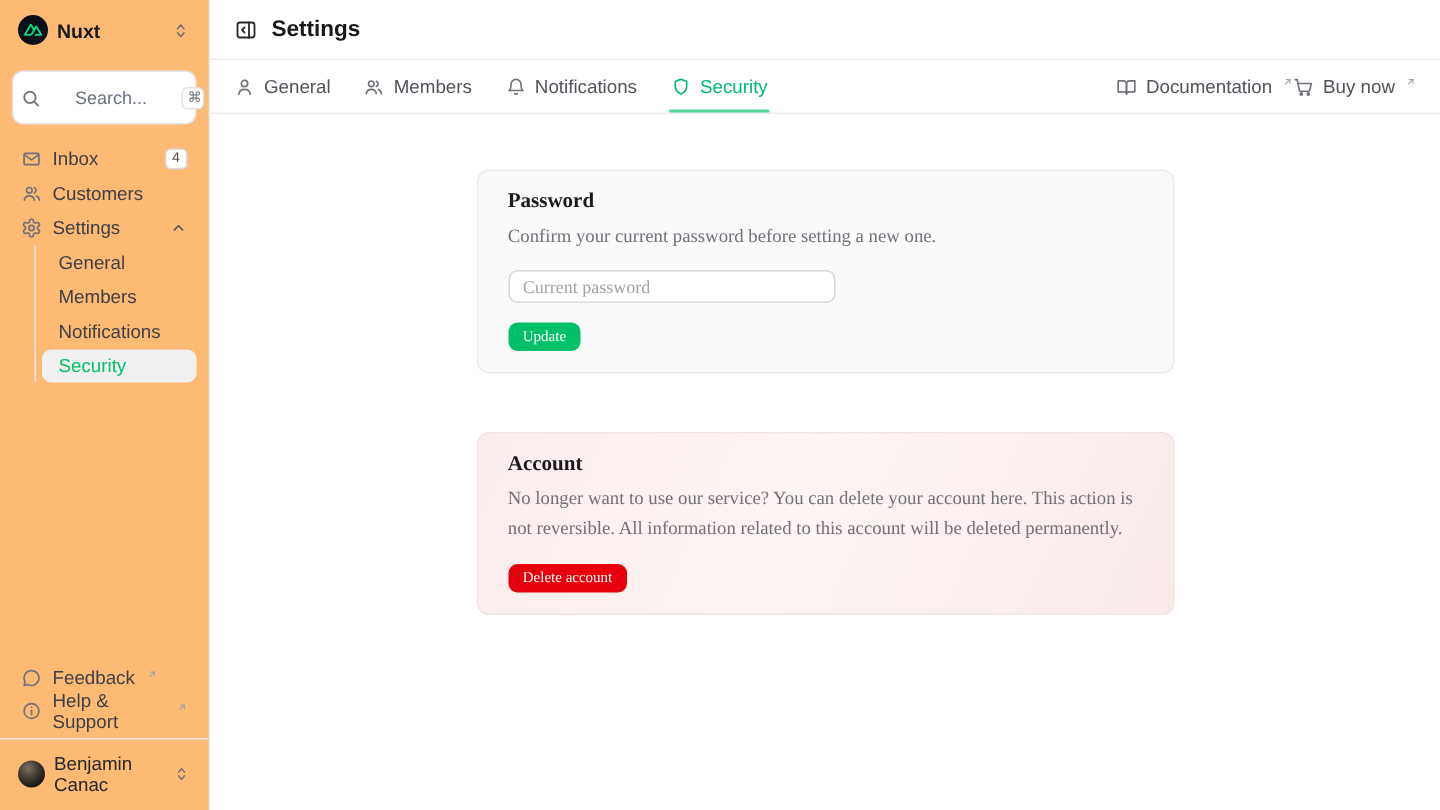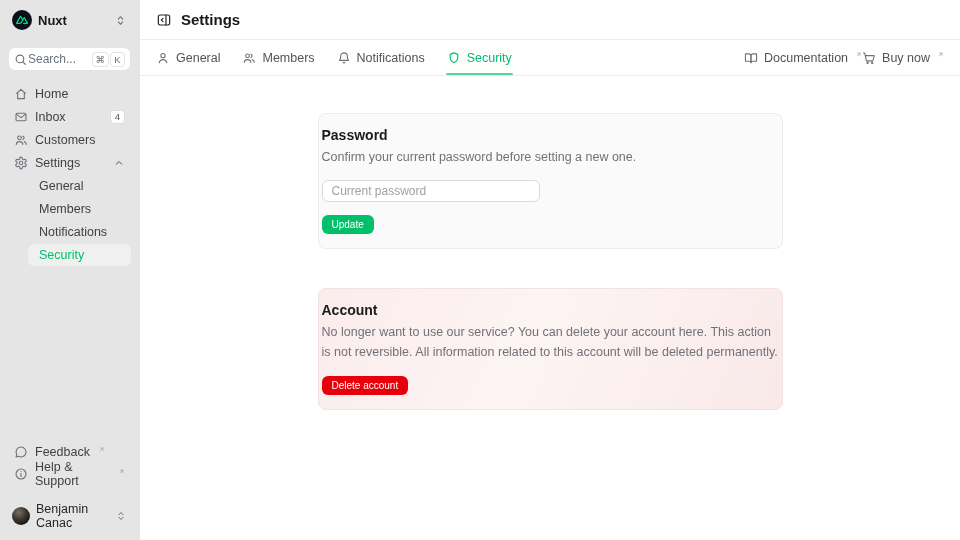--- a/index.html
+++ b/index.html
@@ -8,33 +8,33 @@
     width:960px; height:540px; overflow:hidden;
     font-family:"Liberation Sans", sans-serif;
     color:#18181b; background:#fff;
     -webkit-font-smoothing:antialiased;
   }
   .app { display:flex; width:960px; height:540px; }
 
   
   .sidebar {
     width:140px; min-width:140px; height:100%;
-    background:#e5e5e5; border-right:1px solid #e4e4e7;
+    background:#fdba74; border-right:1px solid #e4e4e7;
     display:flex; flex-direction:column; justify-content:space-between;
   }
   .sb-top { padding:8px; }
   .team-row { display:flex; align-items:center; gap:6px; padding:2px 4px; height:24px; cursor:pointer; border-radius:6px; }
   .logo-circle { width:20px; height:20px; border-radius:50%; background:#0b0f19; display:flex; align-items:center; justify-content:center; flex:none; }
   .team-name { font-size:13px; font-weight:700; flex:1; color:#18181b; }
   .muted-ic { color:#71717a; display:flex; flex:none; }
   .dark-ic { color:#27272a; display:flex; flex:none; }
 
   .search-box {
-    margin-top:15px; display:flex; align-items:center; gap:1px;
-    height:24px; border:1px solid #e4e4e7; border-radius:7px;
+    margin-top:15px; display:flex; align-items:center; gap:23px;
+    height:36px; border:1px solid #e4e4e7; border-radius:7px;
     background:#fff; padding:0 5px; cursor:pointer;
   }
   .search-label { flex:1; color:#6b7280; font-size:12px; }
   .kbd {
     font-size:9.5px; color:#71717a; background:#fff;
     border:1px solid #e4e4e7; border-radius:4px;
     padding:0 3px; height:15px; min-width:15px; line-height:13px; text-align:center;
   }
 
   .nav { margin-top:12px; display:flex; flex-direction:column; gap:1px; }
@@ -73,21 +73,21 @@
   .tabs { display:flex; gap:22px; height:100%; }
   .tab { display:flex; align-items:center; gap:6px; font-size:12.5px; color:#52525b; position:relative; cursor:pointer; }
   .tab .muted-ic { color:#71717a; }
   .tab.active { color:#00bc6f; }
   .tab.active .muted-ic { color:#00bc6f; }
   .tab.active::after { content:""; position:absolute; left:-1px; right:-1px; bottom:0; height:2px; background:#4fd89a; border-radius:1px; }
   .toplinks { display:flex; }
   .toplink { display:flex; align-items:center; gap:6px; font-size:12.5px; color:#52525b; cursor:pointer; }
 
   .content { flex:1; overflow:auto; padding:37px 0 20px; }
-  .card { width:465px; margin:0 auto; border-radius:8px; padding:13px 3px 14px; }
+  .card { width:465px; margin:0 auto; border-radius:8px; padding:13px 20px 14px;font-family:Liberation Serif, serif; }
   .card-password { background:#fafafa; border:1px solid #ececee; margin-bottom:39px; }
   .card-account {
     background: linear-gradient(115deg, #fbecec 0%, #fdf4f4 45%, #f9e9e9 100%);
     border:1px solid #f2e2e2;
   }
   .card-title { font-size:14px; font-weight:700; margin:0 0 5px; color:#1b1b1f; }
   .card-desc { font-size:12.5px; color:#71717a; margin:0 0 13px; line-height:1.55; }
   .field {
     display:block; width:218px; height:22px; border:1px solid #d9d9de; border-radius:6px;
     background:#fff; padding:0 9px; font-size:12px; color:#7f1d1d;
@@ -130,29 +130,20 @@
               <circle cx="11" cy="11" r="7"></circle>
               <path d="m16.6 16.6 4.4 4.4"></path>
             </svg>
         </span>
         <span class="search-label">Search...</span>
         <span class="kbd">⌘</span>
         <span class="kbd">K</span>
       </div>
 
       <nav class="nav">
-        <div class="nav-item">
-          <span class="muted-ic">
-            <svg width="14" height="14" viewBox="0 0 24 24" fill="none" stroke="currentColor" stroke-width="1.9" stroke-linecap="round" stroke-linejoin="round">
-                <path d="M4.5 10.8 12 4.2l7.5 6.6"></path>
-                <path d="M6.3 9.2V20h11.4V9.2"></path>
-              </svg>
-          </span>
-          <span>Home</span>
-        </div>
 
         <div class="nav-item">
           <span class="muted-ic">
             <svg width="14" height="14" viewBox="0 0 24 24" fill="none" stroke="currentColor" stroke-width="1.9" stroke-linecap="round" stroke-linejoin="round">
                 <rect x="3.5" y="5.5" width="17" height="13" rx="2"></rect>
                 <path d="m4.5 7.5 7.5 5.5 7.5-5.5"></path>
               </svg>
           </span>
           <span>Inbox</span>
           <span class="badge">4</span>

